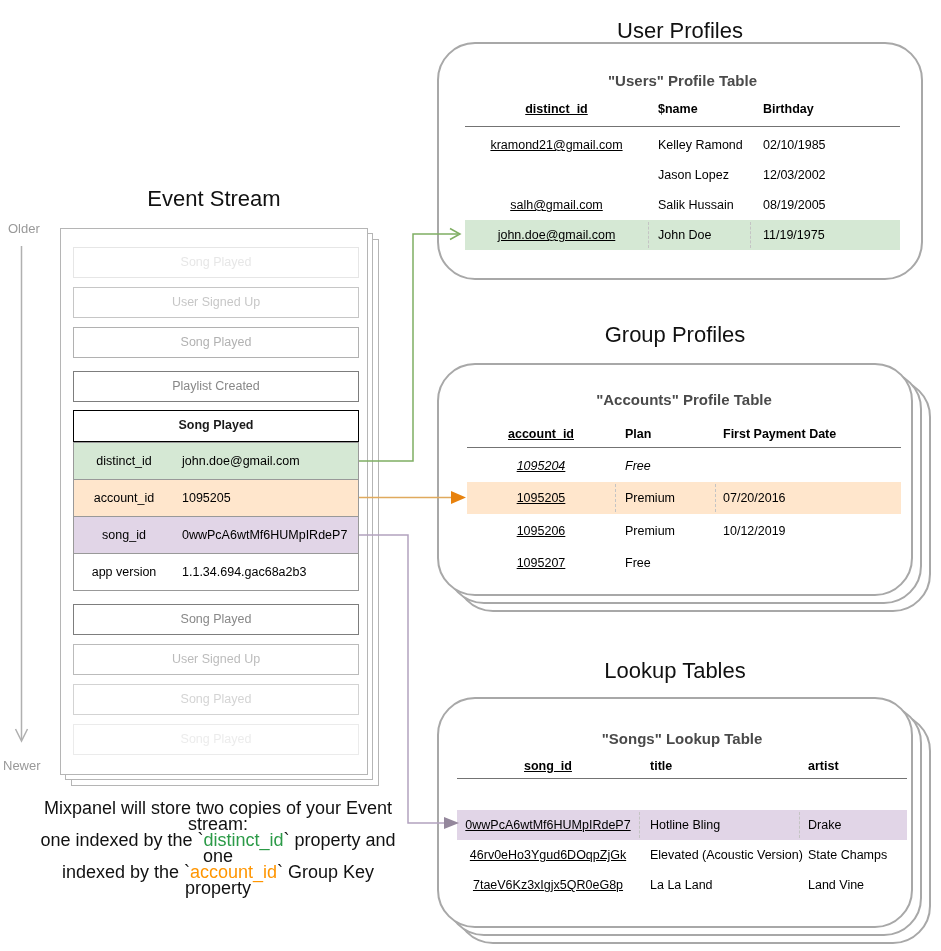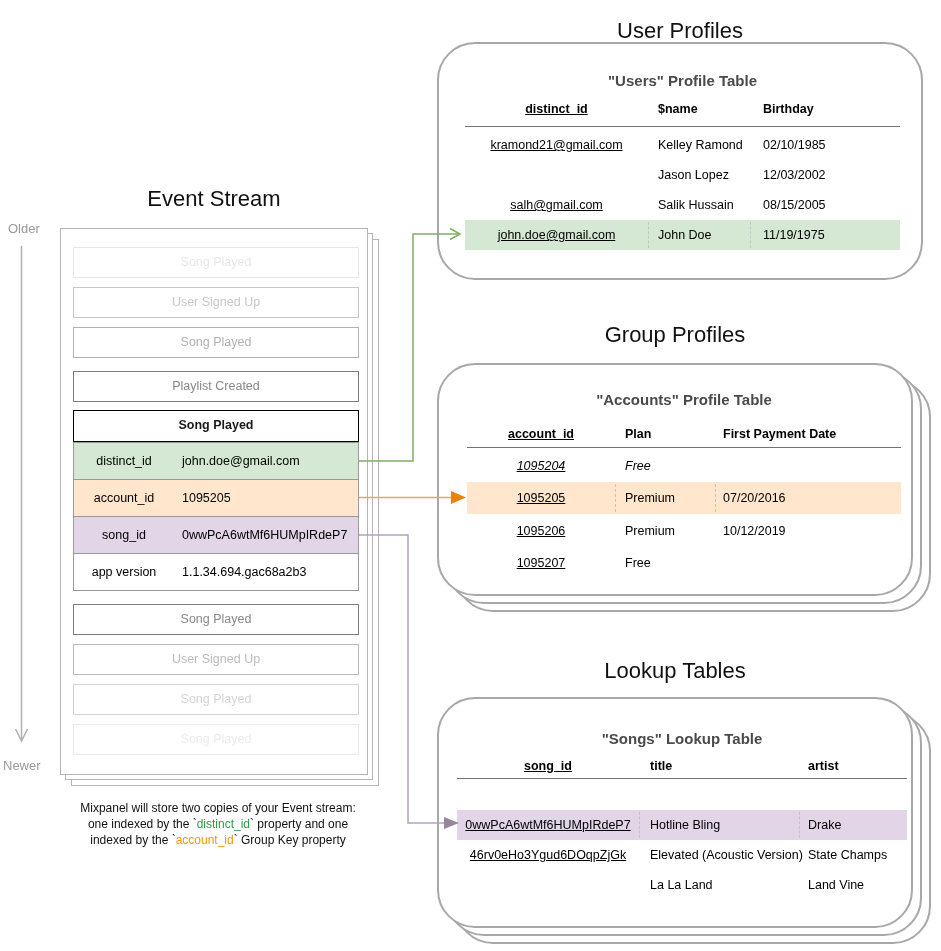--- a/index.html
+++ b/index.html
@@ -53,21 +53,21 @@
   .ecard-header{position:absolute;left:73px;top:410px;width:286px;height:32px;border:1.5px solid #000;background:#fff;
         box-sizing:border-box;text-align:center;line-height:29px;font-weight:bold;font-size:12.5px;z-index:3;}
   .erow{position:absolute;left:73px;width:286px;height:38px;border:1px solid #999;box-sizing:border-box;background:#fff;z-index:2;}
   .erow .k{position:absolute;left:0;width:100px;text-align:center;line-height:36px;font-size:12.5px;color:#000;white-space:nowrap;}
   .erow .v{position:absolute;left:108px;line-height:36px;font-size:12.5px;color:#000;white-space:nowrap;}
   .bg-green{background:var(--green-fill,#d5e8d4);}
   .bg-orange{background:var(--orange-fill,#ffe6cc);}
   .bg-purple{background:var(--purple-fill,#e1d5e7);}
 
   
-  .caption{position:absolute;text-align:center;font-size:12px;line-height:16px;color:#111;}
+  .caption{position:absolute;text-align:center;font-size:18px;line-height:16px;color:#111;}
   .code-green{color:var(--caption-green,#2b9a47);}
   .code-orange{color:var(--caption-orange,#ff9500);}
 
   
   .overlay{position:absolute;left:0;top:0;z-index:5;pointer-events:none;}
   .tl{stroke:var(--timeline-gray,#b0b0b0);stroke-width:1.5;fill:none;}
   .agreen{stroke:var(--arrow-green,#7fae63);stroke-width:1.5;fill:none;}
   .aorangeL{stroke:var(--arrow-orange-line,#e0aa5e);stroke-width:1.5;fill:none;}
   .aorangeH{fill:var(--arrow-orange-head,#e8820d);stroke:none;}
   .apurpleL{stroke:var(--arrow-purple-line,#b2a2bf);stroke-width:1.5;fill:none;}
@@ -137,21 +137,21 @@
       <span class="c2">Kelley Ramond</span>
       <span class="c3">02/10/1985</span>
     </div>
     <div class="trow" style="top:60px;">
       <span class="c2">Jason Lopez</span>
       <span class="c3">12/03/2002</span>
     </div>
     <div class="trow" style="top:90px;">
       <span class="c1 keycol">salh@gmail.com</span>
       <span class="c2">Salik Hussain</span>
-      <span class="c3">08/15/2005</span>
+      <span class="c3">08/19/2005</span>
     </div>
     <div class="trow hlrow hl-green" style="top:120px;">
       <i class="vsep" style="left:183px;"></i>
       <i class="vsep" style="left:285px;"></i>
       <span class="c1 keycol">john.doe@gmail.com</span>
       <span class="c2">John Doe</span>
       <span class="c3">11/19/1975</span>
     </div>
   </div>
 
@@ -211,20 +211,21 @@
       <span class="c1 keycol">0wwPcA6wtMf6HUMpIRdeP7</span>
       <span class="c2">Hotline Bling</span>
       <span class="c3">Drake</span>
     </div>
     <div class="trow" style="top:83px;">
       <span class="c1 keycol">46rv0eHo3Ygud6DOqpZjGk</span>
       <span class="c2">Elevated (Acoustic Version)</span>
       <span class="c3">State Champs</span>
     </div>
     <div class="trow" style="top:113px;">
+      <span class="c1 keycol">7taeV6Kz3xIgjx5QR0eG8p</span>
       <span class="c2">La La Land</span>
       <span class="c3">Land Vine</span>
     </div>
   </div>
 
   <svg class="overlay" width="941" height="951" viewBox="0 0 941 951">
     <g>
       <line class="tl" x1="21.5" y1="246" x2="21.5" y2="740"></line>
       <polyline class="tl" points="15.5,729 21.5,741 27.5,729"></polyline>
     </g>

